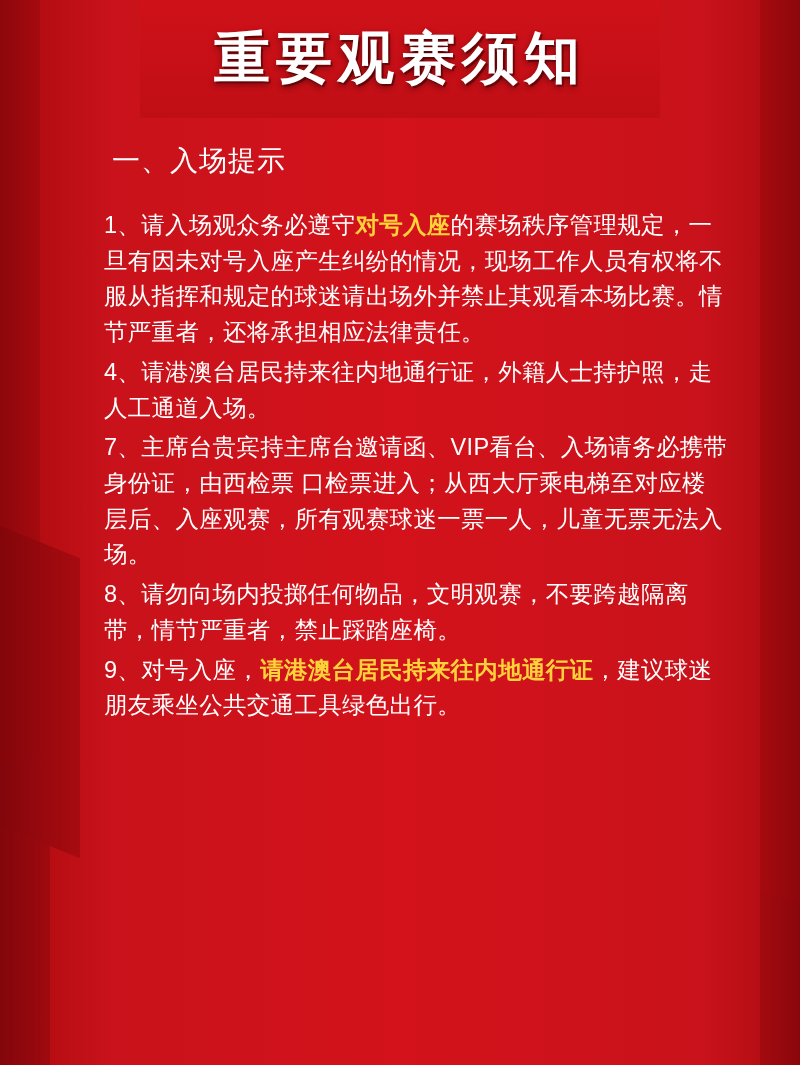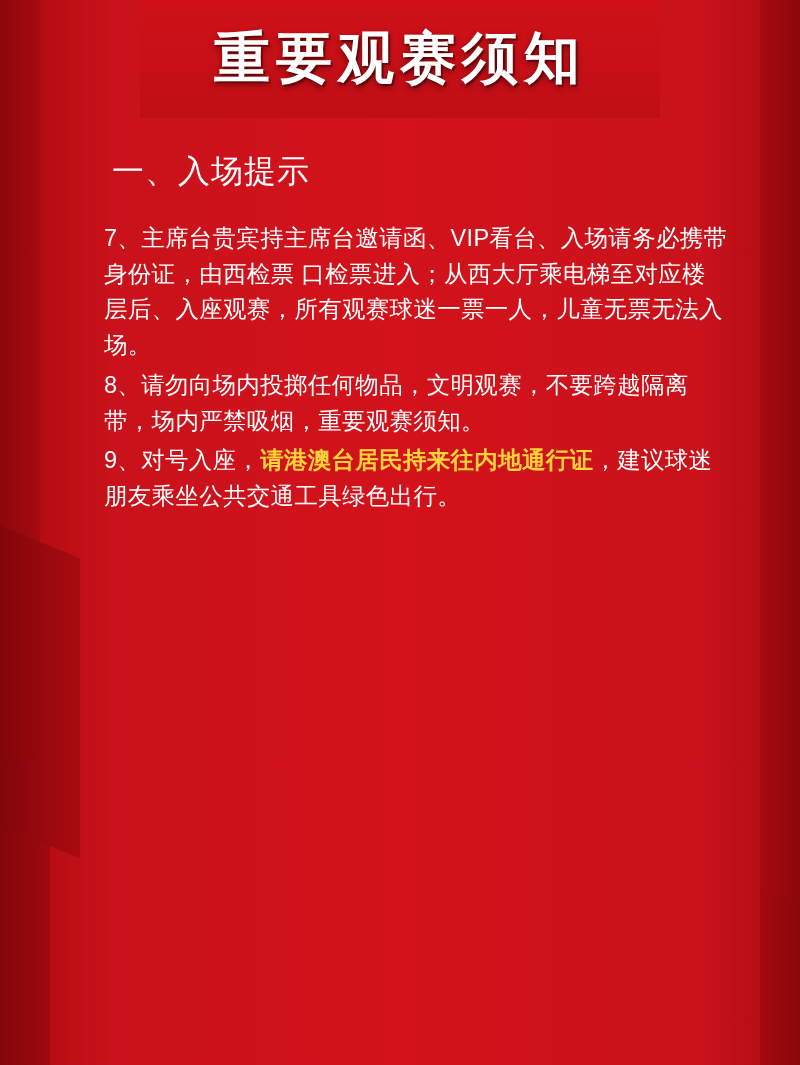--- a/index.html
+++ b/index.html
@@ -77,23 +77,23 @@
     white-space: nowrap;
   }
   .content {
     position: absolute;
     left: 104px;
     right: 72px;
     top: 140px;
   }
   .section-head {
     color: #ffffff;
-    font-size: 32px;
+    font-size: 28px;
     line-height: 1.5;
-    margin: 7px 0 26px 8px;
+    margin: 0 0 26px 8px;
     letter-spacing: 1px;
   }
   .rule {
     color: #ffffff;
     font-size: 23.5px;
     line-height: 1.52;
     margin: 0 0 4px 0;
     text-indent: 0;
     letter-spacing: .3px;
   }
@@ -113,18 +113,20 @@
   <div class="shard shard2"></div>
   <div class="shard shard3"></div>
 
   <div class="title-wrap">
     <div class="title">重要观赛须知</div>
   </div>
 
   <div class="content">
     <div class="section-head">一、入场提示</div>
     <div id="rules">
+        <p class="rule"><span class="num">1、</span><span class="">请入场观众务必遵守</span><span class="hl">对号入座</span><span class="">的赛场秩序管理规定，一旦有因未对号入座产生纠纷的情况，现场工作人员有权将不服从指挥和规定的球迷请出场外并禁止其观看本场比赛。情节严重者，还将承担相应法律责任。</span></p>
+        <p class="rule"><span class="num">4、</span><span class="">请港澳台居民持来往内地通行证，外籍人士持护照，走人工通道入场。</span></p>
         <p class="rule"><span class="num">7、</span><span class="">主席台贵宾持主席台邀请函、VIP看台、入场请务必携带身份证，由西检票 口检票进入；从西大厅乘电梯至对应楼层后、入座观赛，所有观赛球迷一票一人，儿童无票无法入场。</span></p>
-        <p class="rule"><span class="num">8、</span><span class="">请勿向场内投掷任何物品，文明观赛，不要跨越隔离带，场内严禁吸烟，重要观赛须知。</span></p>
+        <p class="rule"><span class="num">8、</span><span class="">请勿向场内投掷任何物品，文明观赛，不要跨越隔离带，情节严重者，禁止踩踏座椅。</span></p>
         <p class="rule"><span class="num">9、</span><span class="">对号入座，</span><span class="hl">请港澳台居民持来往内地通行证</span><span class="">，建议球迷朋友乘坐公共交通工具绿色出行。</span></p>
       </div>
   </div>
 </div>
 
 </body></html>

